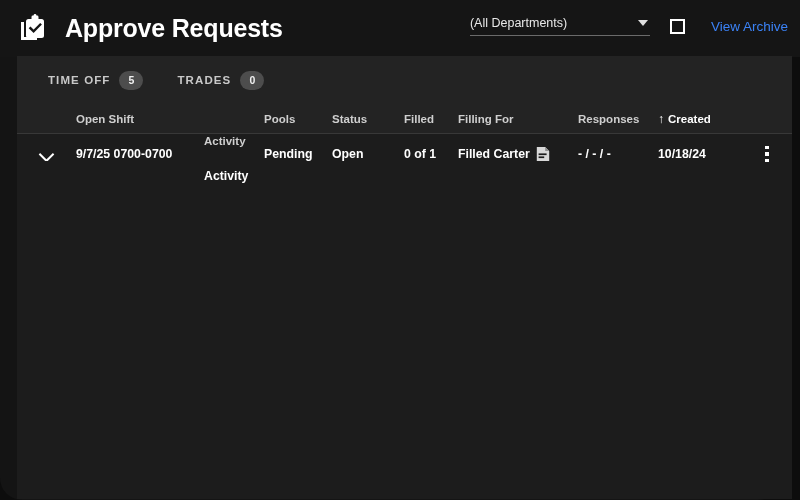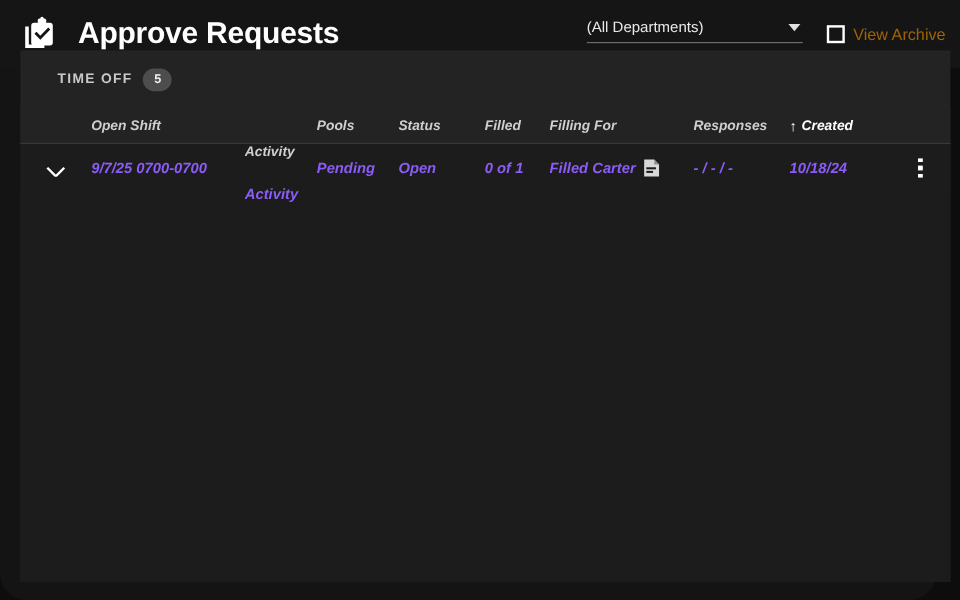--- a/index.html
+++ b/index.html
@@ -40,21 +40,21 @@
     color:#ffffff;
     font-size:25px;
     font-weight:bold;
     letter-spacing:-0.2px;
     white-space:nowrap;
   }
 
   .header-right {
     position:absolute;
     right:12px; top:16px;
-    display:flex; align-items:flex-end;
+    display:flex; align-items:center;
   }
   .dept-select {
     position:relative;
     width:180px;
     border-bottom:1px solid #6a6a6a;
     padding-bottom:5px;
     display:flex; align-items:center;
     justify-content:space-between;
     cursor:pointer;
   }
@@ -75,30 +75,30 @@
     margin-left:20px;
     cursor:pointer;
   }
   .checkbox {
     width:15px; height:15px;
     border:2px solid #ffffff;
     background:transparent;
     flex:0 0 auto;
   }
   .archive-label {
-    color:#a16207;
+    color:#3b82f6;
     font-size:13.5px;
-    margin-left:7px;
+    margin-left:26px;
     white-space:nowrap;
   }
 
   
   .panel {
     position:absolute;
-    left:17px; top:42px;
+    left:17px; top:56px;
     width:775px; height:443px;
     background:#232323;
   }
 
   
   .tabbar {
     position:relative;
     height:48px;
     display:flex; align-items:center;
     padding-left:14px;
@@ -139,21 +139,20 @@
   
   .table-wrap {
     position:relative;
     background:#1c1c1c;
     height:395px;
   }
   .trow {
     display:flex;
     align-items:center;
     width:100%;
-    font-style:italic;
   }
   .thead {
     height:30px;
     background:#232323;
     border-bottom:1px solid #383838;
   }
   .tbody-row {
     height:40px;
     background:#1c1c1c;
   }
@@ -162,21 +161,21 @@
     white-space:nowrap;
     overflow:hidden;
   }
   .thead .cell {
     color:#cfcfcf;
     font-weight:bold;
     font-size:11.5px;
   }
   .thead .cell.sorted { color:#ffffff; }
   .tbody-row .cell {
-    color:#8b5cf6;
+    color:#ffffff;
     font-weight:bold;
     font-size:12.3px;
   }
 
   
   .c-exp    { width:59px; display:flex; justify-content:center; align-items:center; }
   .c-shift  { width:128px; }
   .c-act    { width:60px;margin-top:44px; }
   .c-pool   { width:68px; }
   .c-stat   { width:72px; }
@@ -269,20 +268,24 @@
   <div class="panel">
 
     <div class="tabbar">
 
       <div class="tab">
         <span class="tab-label">TIME OFF</span>
         <span class="tab-badge">5</span>
       </div>
 
 
+      <div class="tab">
+        <span class="tab-label">TRADES</span>
+        <span class="tab-badge">0</span>
+      </div>
 
 
     </div>
 
     <div class="table-wrap">
 
       <div class="trow thead">
         <div class="cell c-exp"></div>
         <div class="cell c-shift">Open Shift</div>
         <div class="cell c-act">Activity</div>

